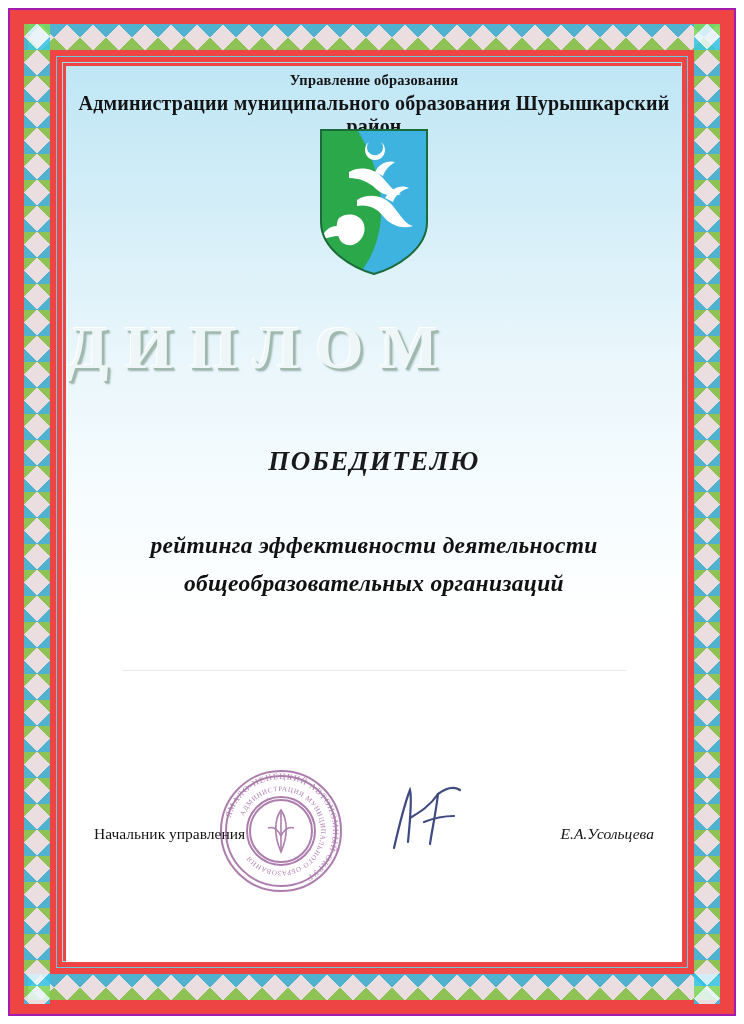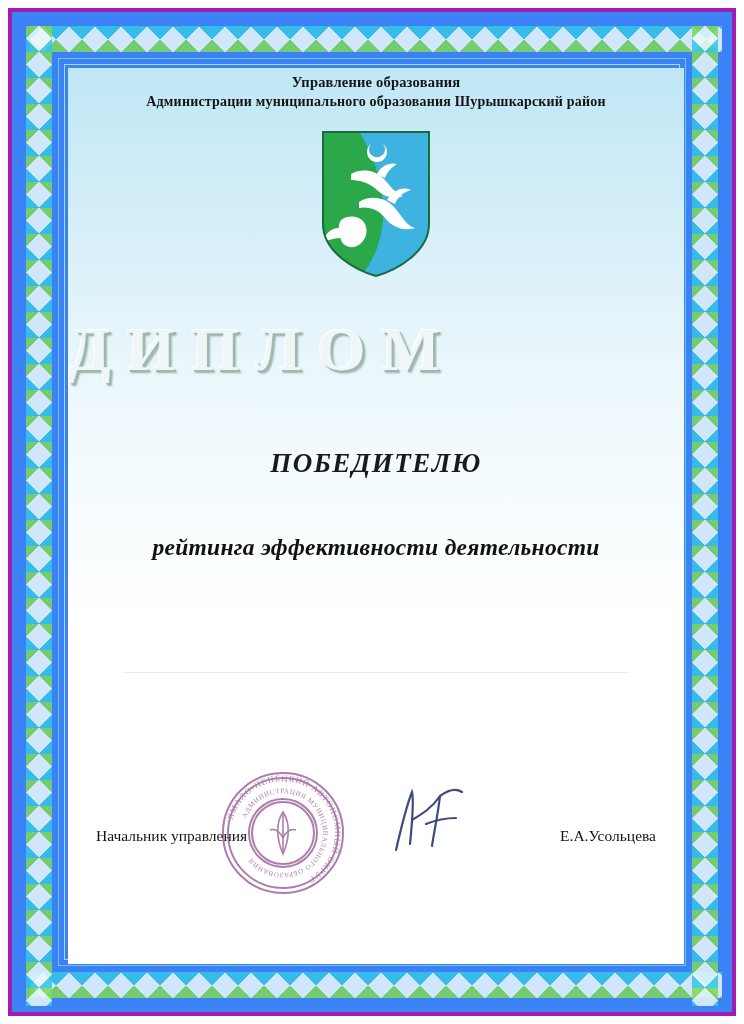--- a/index.html
+++ b/index.html
@@ -22,23 +22,23 @@
     box-sizing: border-box;
   }
 
   
   .sheet {
     position: absolute;
     left: 8px;
     top: 8px;
     width: 728px;
     height: 1008px;
-    background: #3b82f6;
+    background: #ef4444;
     box-sizing: border-box;
-    border: 4px solid #a21caf;
+    border: 2px solid #a21caf;
     overflow: hidden;
   }
 
   
   .ornament {
     position: absolute;
     box-sizing: border-box;
   }
   .orn-top {
     left: 18px; top: 14px; width: 692px; height: 26px;
@@ -110,21 +110,21 @@
     color: #141414;
     font-family: "Liberation Serif", serif;
   }
   .header .line1 {
     font-size: 14.5px;
     font-weight: 700;
     letter-spacing: .2px;
     margin-bottom: 3px;
   }
   .header .line2 {
-    font-size: 14px;
+    font-size: 20px;
     font-weight: 700;
     letter-spacing: .2px;
   }
 
   
   .coat {
     position: absolute;
     left: 50%;
     transform: translateX(-50%);
     top: 60px;
@@ -185,21 +185,21 @@
     position: absolute;
     left: 28px; right: 28px;
     top: 748px;
     display: flex;
     align-items: flex-end;
     justify-content: space-between;
     font-size: 15.5px;
     color: #141414;
   }
   .sig-left { white-space: nowrap; margin-top: 11px; }
-  .sig-right { white-space: nowrap; }
+  .sig-right { white-space: nowrap; font-style: italic; }
 
   .date-line {
     position: absolute;
     left: 0; right: 0;
     top: 836px;
     text-align: center;
     font-size: 15.5px;
     color: #141414;
   }
 
@@ -280,20 +280,21 @@
           <path d="M6 4 H112 V96 C112 124 80 142 59 148 C38 142 6 124 6 96 Z" fill="none" stroke="#1b6b3a" stroke-width="2"></path>
         </svg>
       </div>
 
       <div class="diploma-title">ДИПЛОМ</div>
 
       <div class="winner">ПОБЕДИТЕЛЮ</div>
 
       <div class="body-text">
         <div>рейтинга эффективности деятельности</div>
+        <div>общеобразовательных организаций</div>
       </div>
 
       <div class="fold"></div>
 
       <div class="stamp">
         <svg width="130" height="130" viewBox="0 0 130 130" xmlns="http://www.w3.org/2000/svg">
           <defs>
             <path id="arcOuter" d="M 65,65 m -52,0 a 52,52 0 1,1 104,0 a 52,52 0 1,1 -104,0"></path>
             <path id="arcInner" d="M 65,65 m -40,0 a 40,40 0 1,1 80,0 a 40,40 0 1,1 -80,0"></path>
           </defs>

